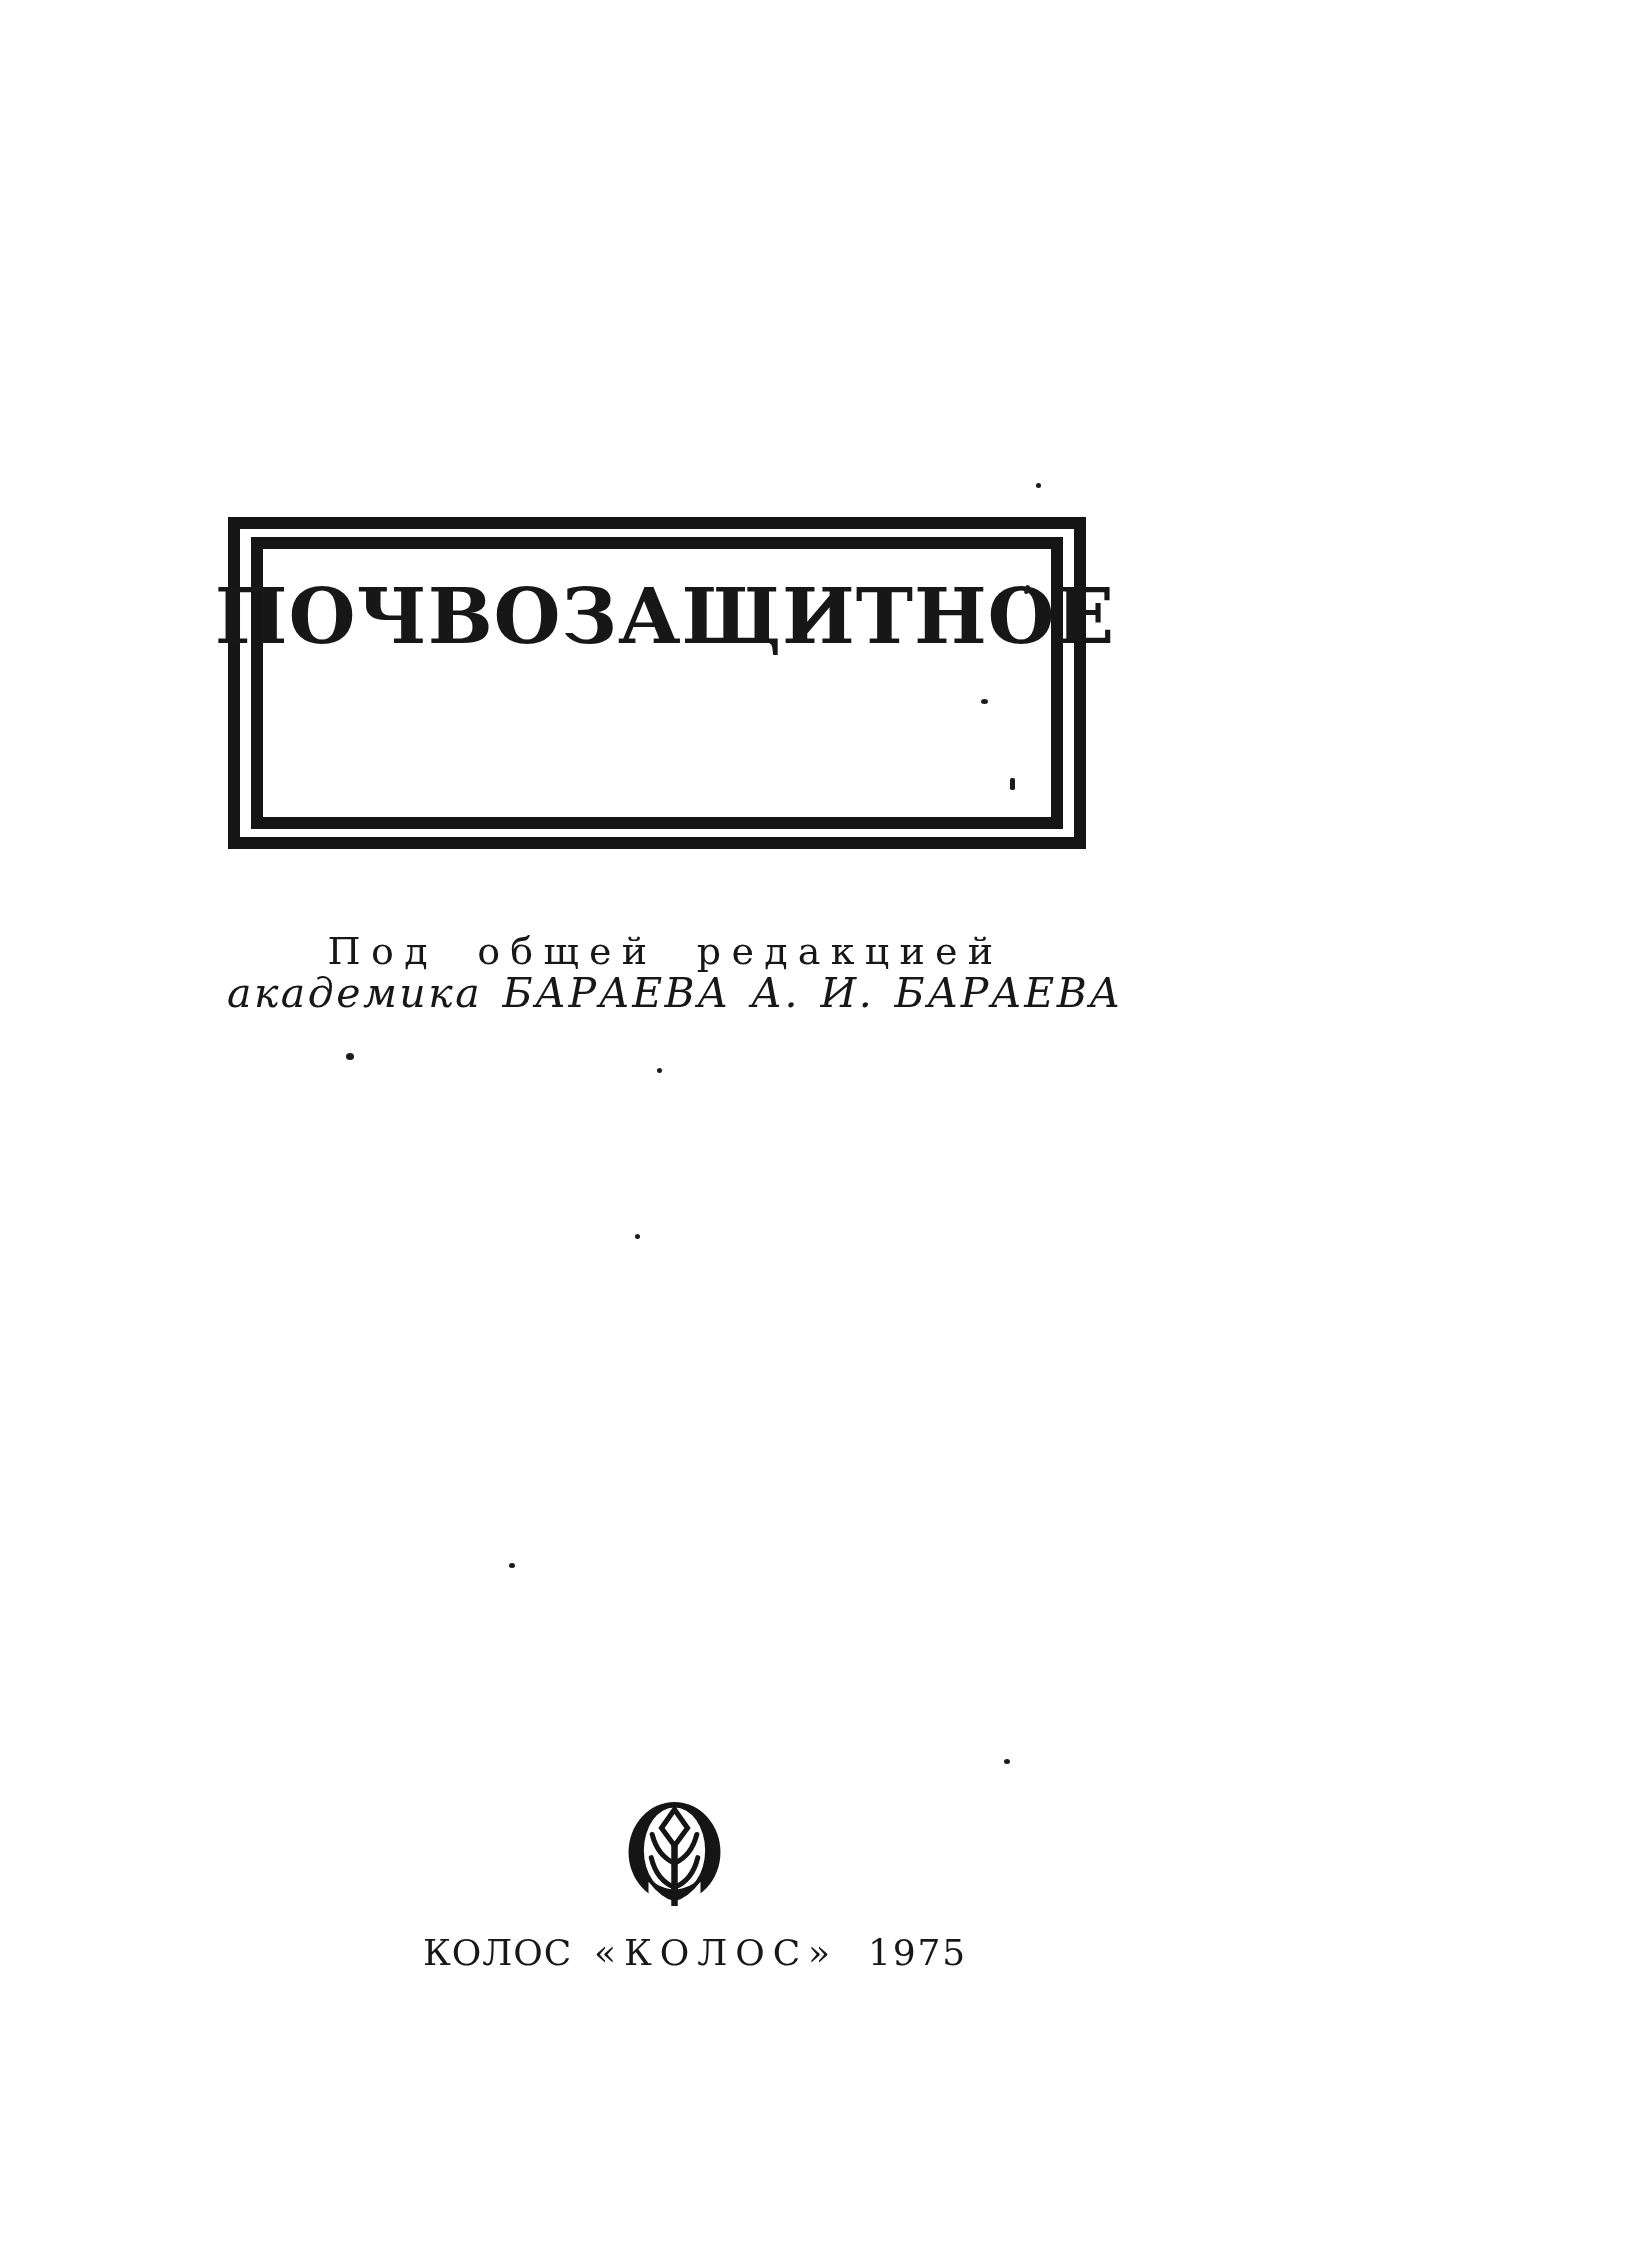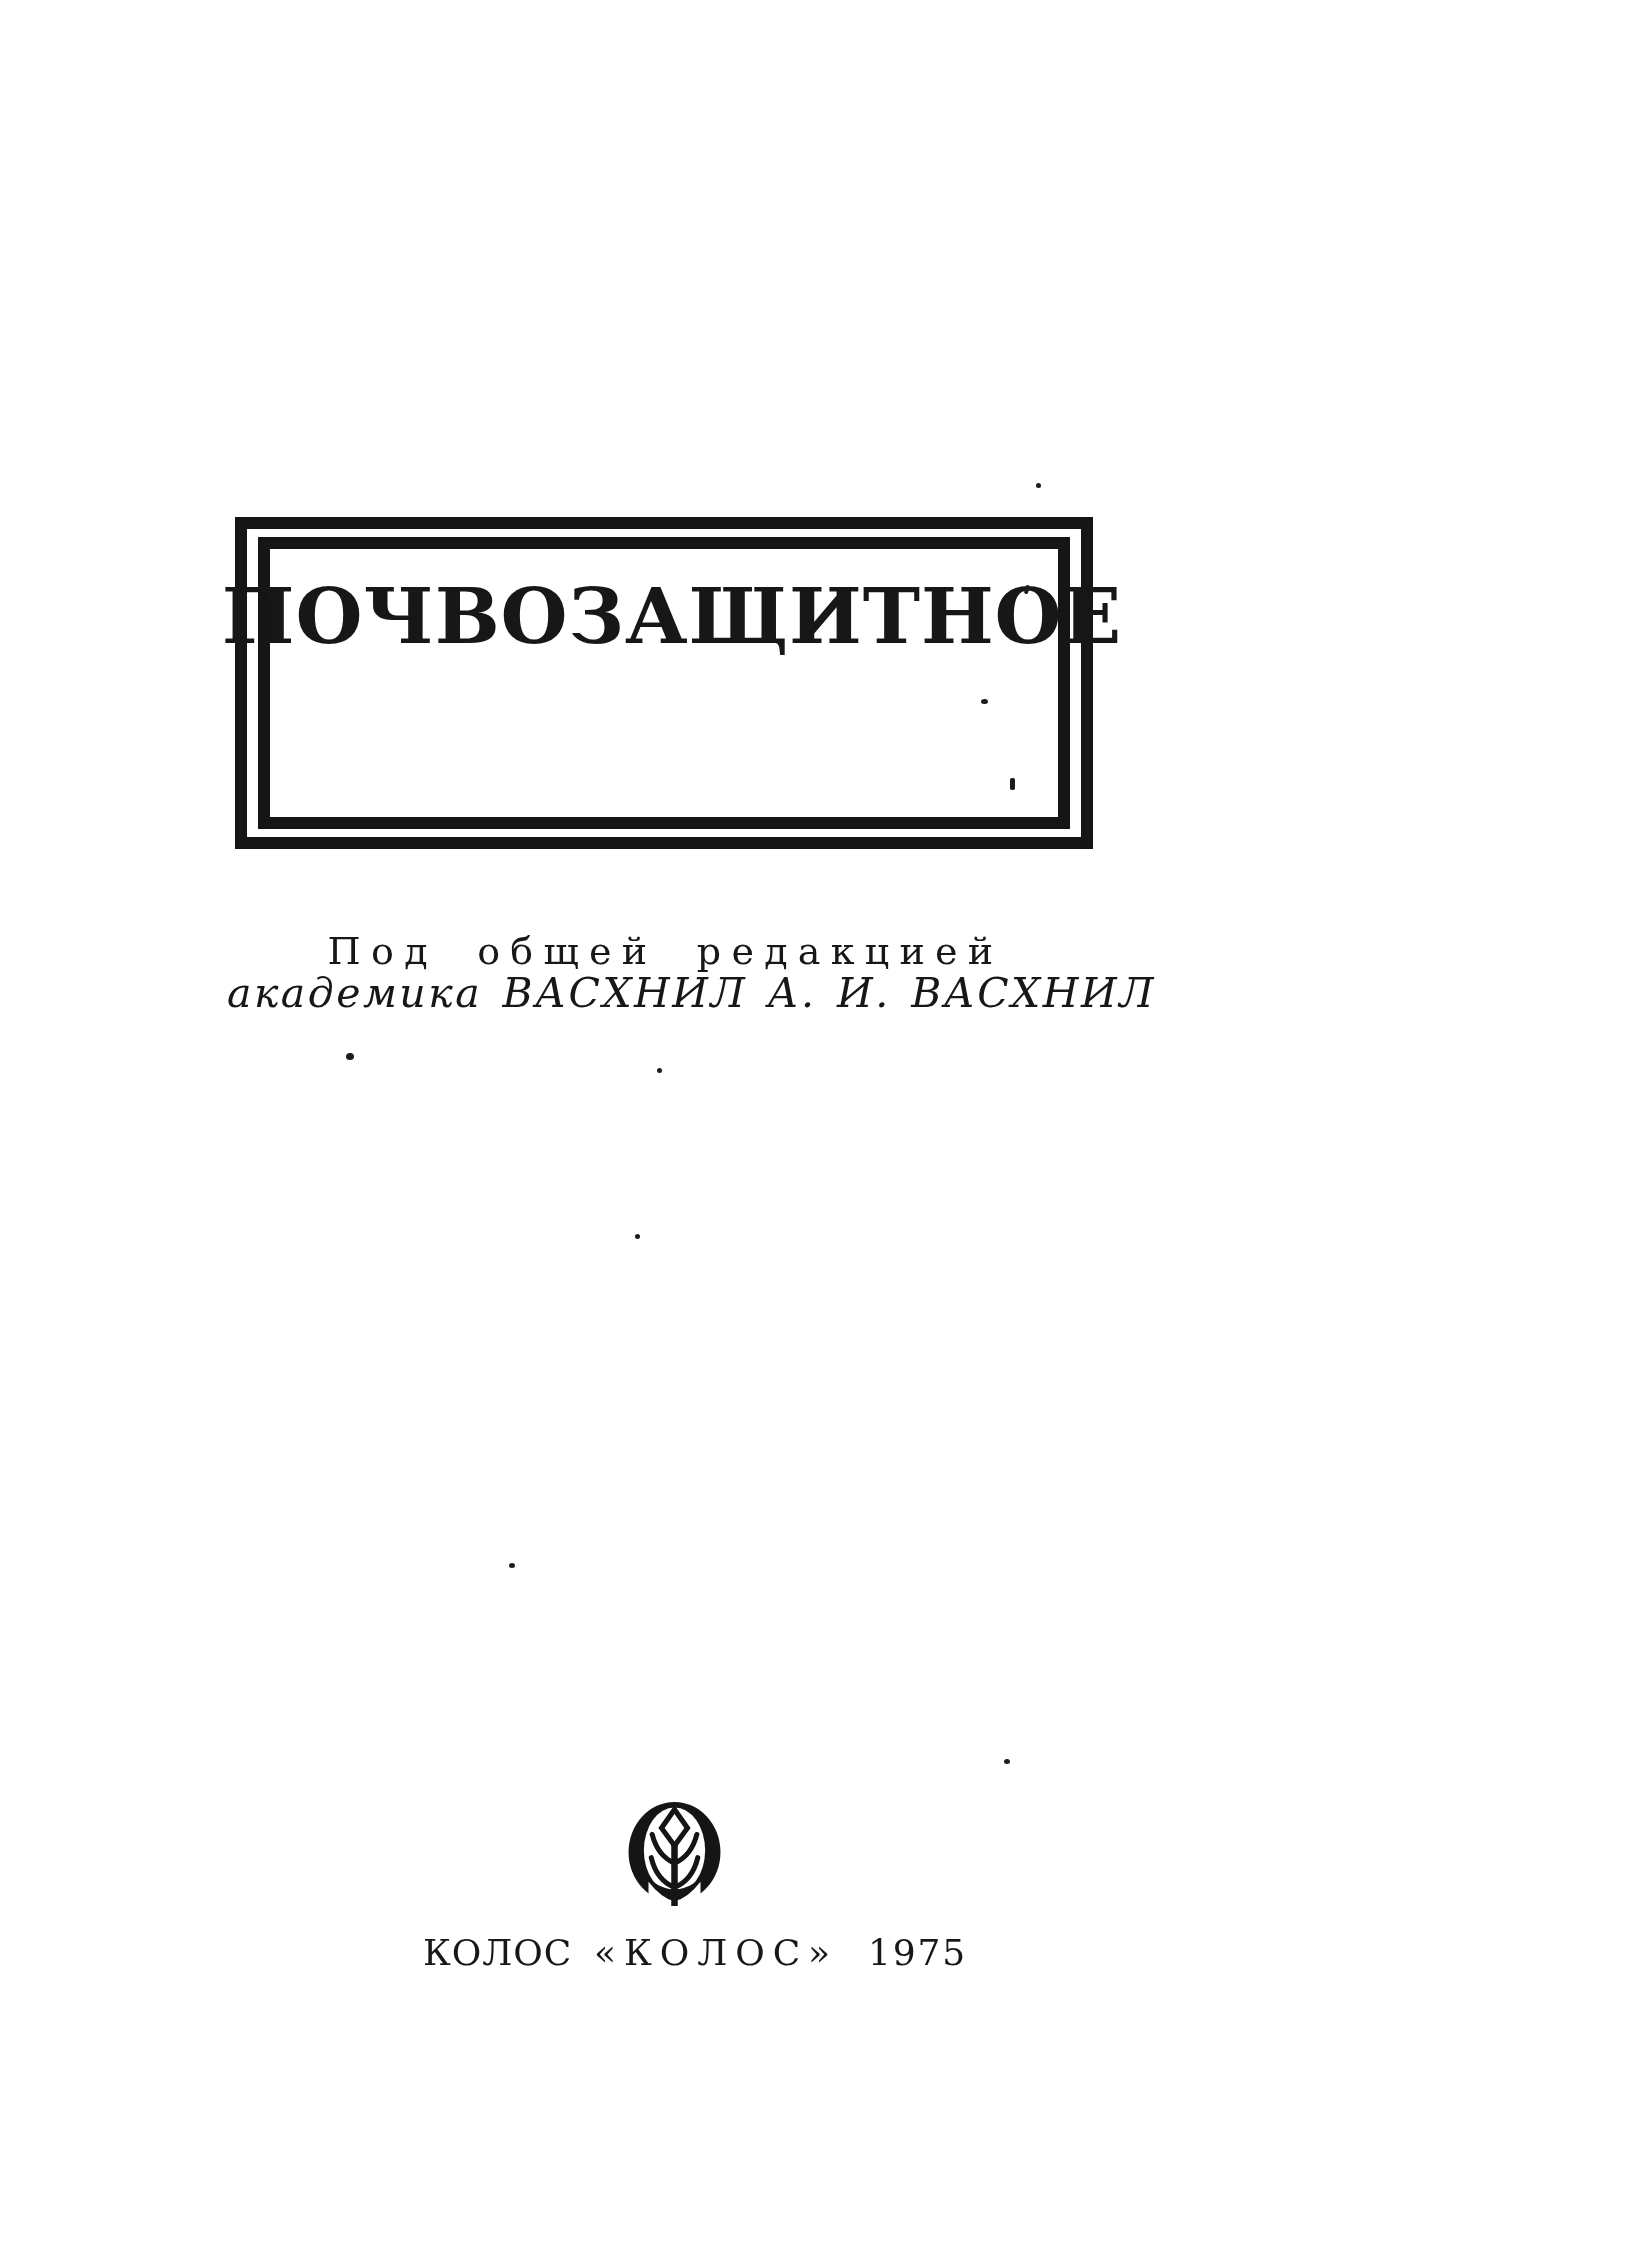--- a/index.html
+++ b/index.html
@@ -6,21 +6,21 @@
   .page{
     position:relative;
     width:1628px;height:2260px;
     background:#ffffff;
     font-family:"DejaVu Serif","Liberation Serif",serif;
     color:#171717;
     overflow:hidden;
   }
   
   .title-box{
-    position:absolute;left:235px;top:517px;
+    position:absolute;left:228px;top:517px;
     width:858px;height:332px;
     box-sizing:border-box;
     border:12.6px solid #151515;
   }
   .title-box-inner{
     position:absolute;left:10.8px;right:10.8px;top:8px;bottom:8px;
     box-sizing:border-box;
     border:12.6px solid #151515;
     display:flex;flex-direction:column;align-items:center;
     padding-top:20px;
@@ -76,21 +76,21 @@
 <div class="page">
 
   <div class="title-box">
     <div class="title-box-inner">
       <div class="title-line">ПОЧВОЗАЩИТНОЕ</div>
     </div>
   </div>
 
   <div class="editors">
     <div class="editors-line1">Под общей редакцией</div>
-    <div class="editors-line2">академика ВАСХНИЛ А. И. ВАСХНИЛ</div>
+    <div class="editors-line2">академика БАРАЕВА А. И. БАРАЕВА</div>
   </div>
 
   <div class="logo">
     <svg viewBox="0 0 100 112" xmlns="http://www.w3.org/2000/svg">
 
       <ellipse cx="50" cy="54" rx="49.5" ry="54" fill="#151515"></ellipse>
 
       <ellipse cx="50" cy="52" rx="33" ry="46" fill="#ffffff"></ellipse>
       <path d="M22 86 Q 36 104 50 107 Q 64 104 78 86 L 78 100 Q 64 110 50 111 Q 36 110 22 100 Z" fill="#ffffff"></path>
 

